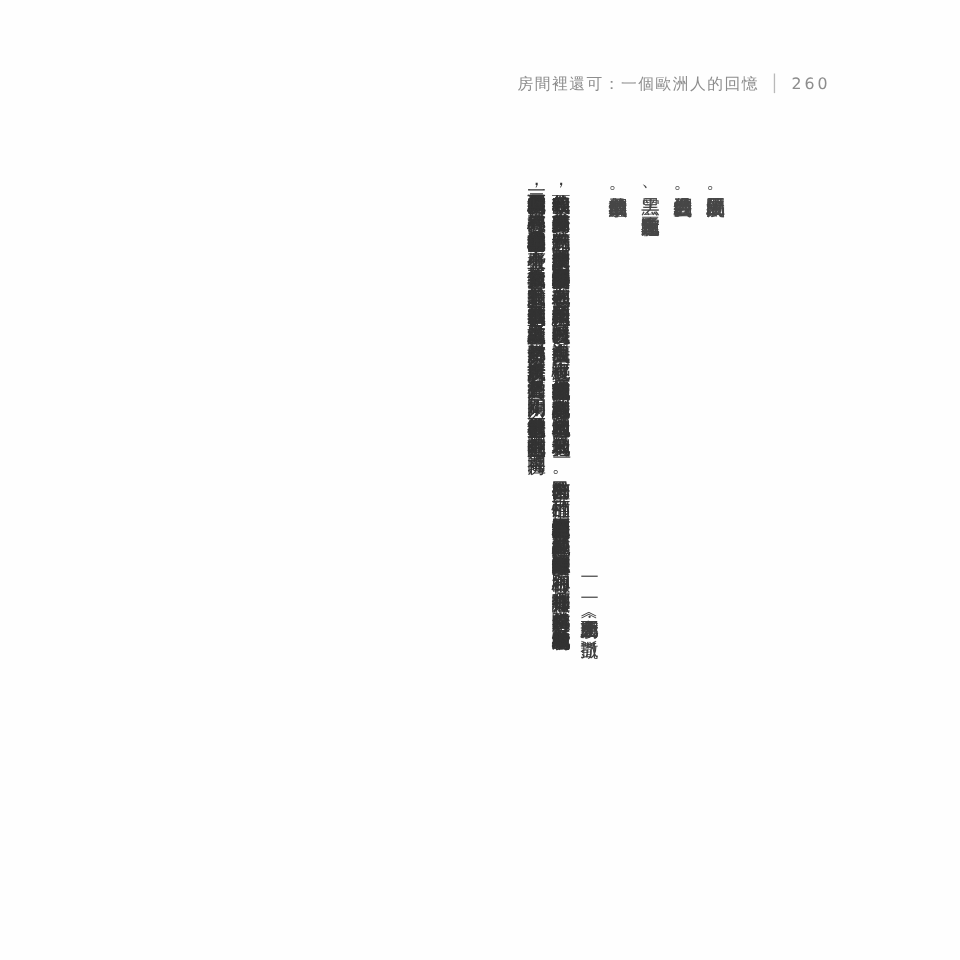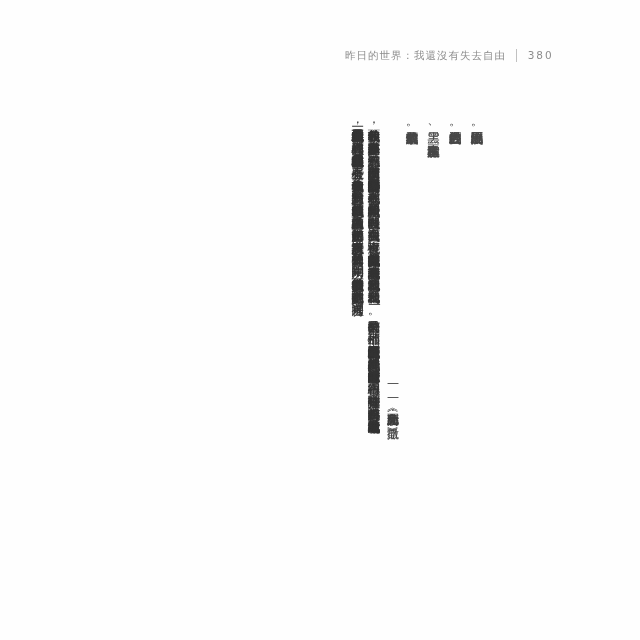--- a/index.html
+++ b/index.html
@@ -87,21 +87,21 @@
     padding: 0;
     text-indent: 2em;
   }
 </style>
 </head>
 <body>
 
 <div class="page">
 
   <div class="running-head">
-    <span>昨日的世界：我還沒有失去自由</span><span class="sep">│</span><span class="pagenum">380</span>
+    <span>房間裡還可：一個歐洲人的回憶</span><span class="sep">│</span><span class="pagenum">260</span>
   </div>
 
   <div class="epigraph">
     <span class="epi-line">羅馬的太陽已經沉沒。</span>
     <span class="epi-line">我們的白晝已經過去。</span>
     <span class="epi-line">黑雲、夜露和危險正在逼近，</span>
     <span class="epi-line">我們的事業已成灰燼。</span>
   </div>
 
   <div class="attribution">——莎士比亞《尤利烏斯·凱撒》</div>

